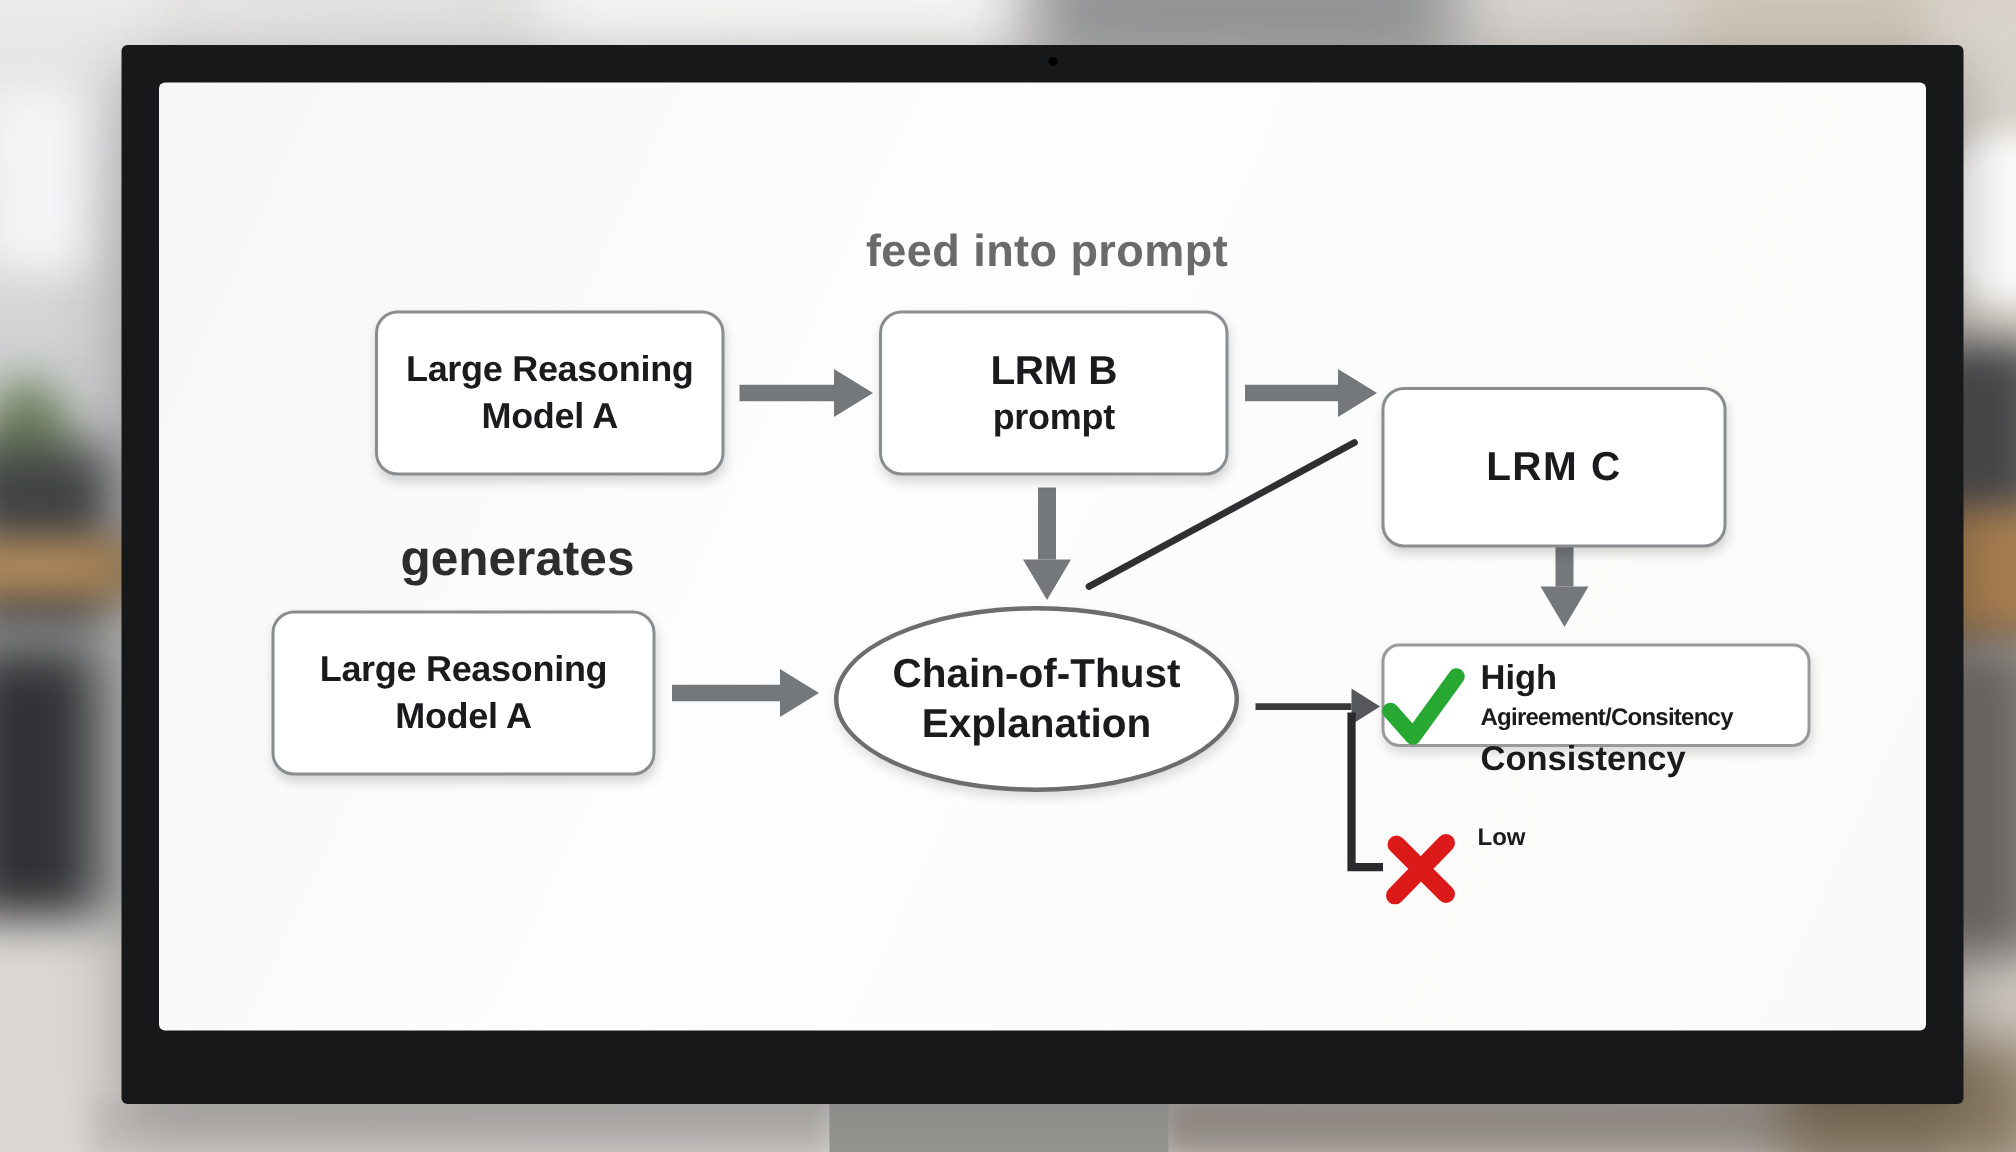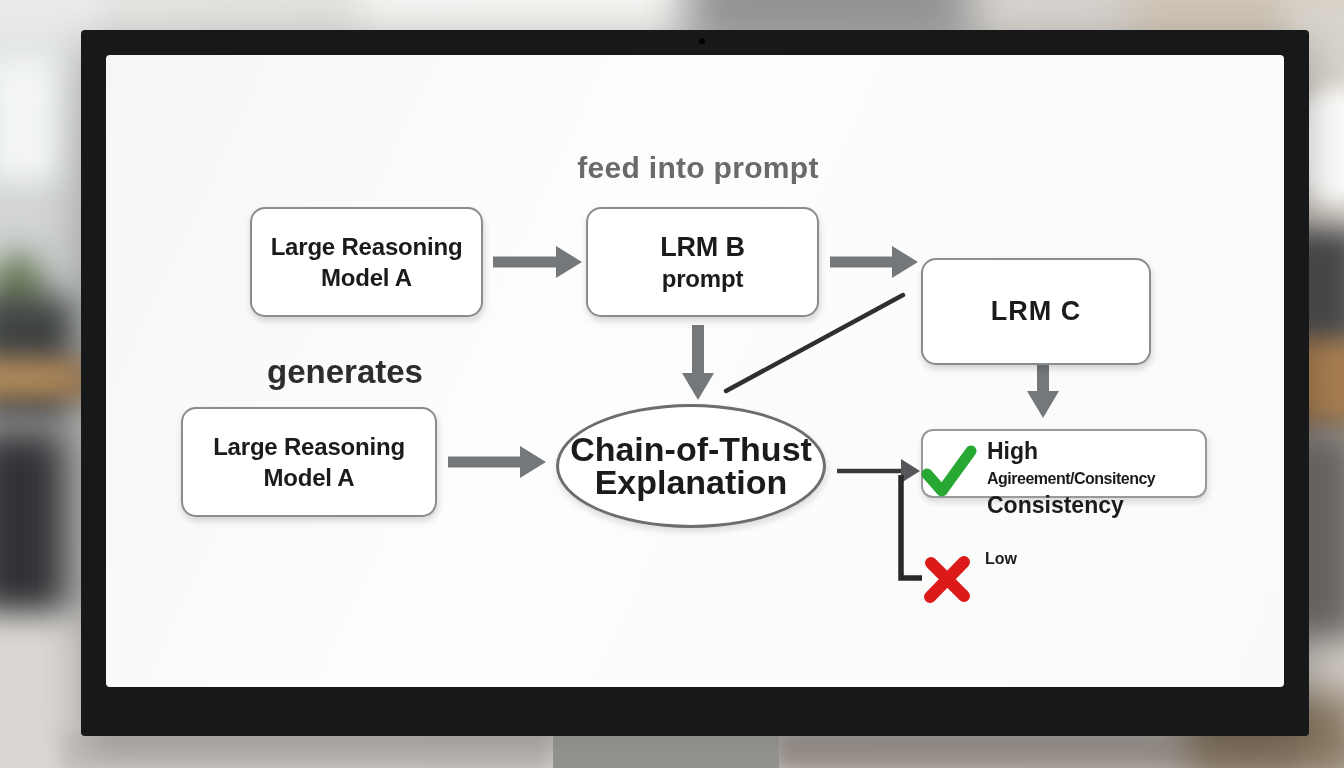--- a/index.html
+++ b/index.html
@@ -57,21 +57,21 @@
   .box-b  { left:480px; top:152px; width:233px; height:110px; }
   .box-b .t1 { font-size:27px; line-height:33px;text-align:center; }
   .box-b .t2 { font-size:24px; font-weight:600; line-height:30px; }
   .box-c  { left:815px; top:155px; width:230px; height:107px; font-size:27px; letter-spacing:1px;margin-top:48px; }
   .box-a2 { left:75px;  top:352px; width:256px; height:110px; }
 
   .ellipse { position:absolute; z-index:2; left:450px; top:349px; width:270px; height:124px;
              background:#fff; border:3.5px solid #6b6d6f; border-radius:50%;
              box-shadow:1px 4px 7px rgba(0,0,0,.13);
              display:flex; flex-direction:column; align-items:center; justify-content:center;
-             text-align:center; font-weight:bold; font-size:34px; line-height:33px; }
+             text-align:center; font-weight:bold; font-size:27px; line-height:33px; }
 
   .lbl { position:absolute; z-index:2; text-align:center; font-weight:bold; }
   .lbl-feed { left:412px; top:96px; width:360px; font-size:30px; color:#6a6a6a; letter-spacing:.3px; }
   .lbl-generates { left:139px; top:298px; width:200px; font-size:33px; color:#2d2d2d; }
 
   .agree-box { position:absolute; z-index:2; left:815px; top:374px; width:286px; height:69px;
                background:#fff; border:2px solid #97999b; border-radius:12px;
                box-shadow:1px 4px 7px rgba(0,0,0,.14); }
   .agree-text { position:absolute; left:64px; top:7px; font-weight:bold; font-size:23px;
                 line-height:27px; white-space:nowrap; }

